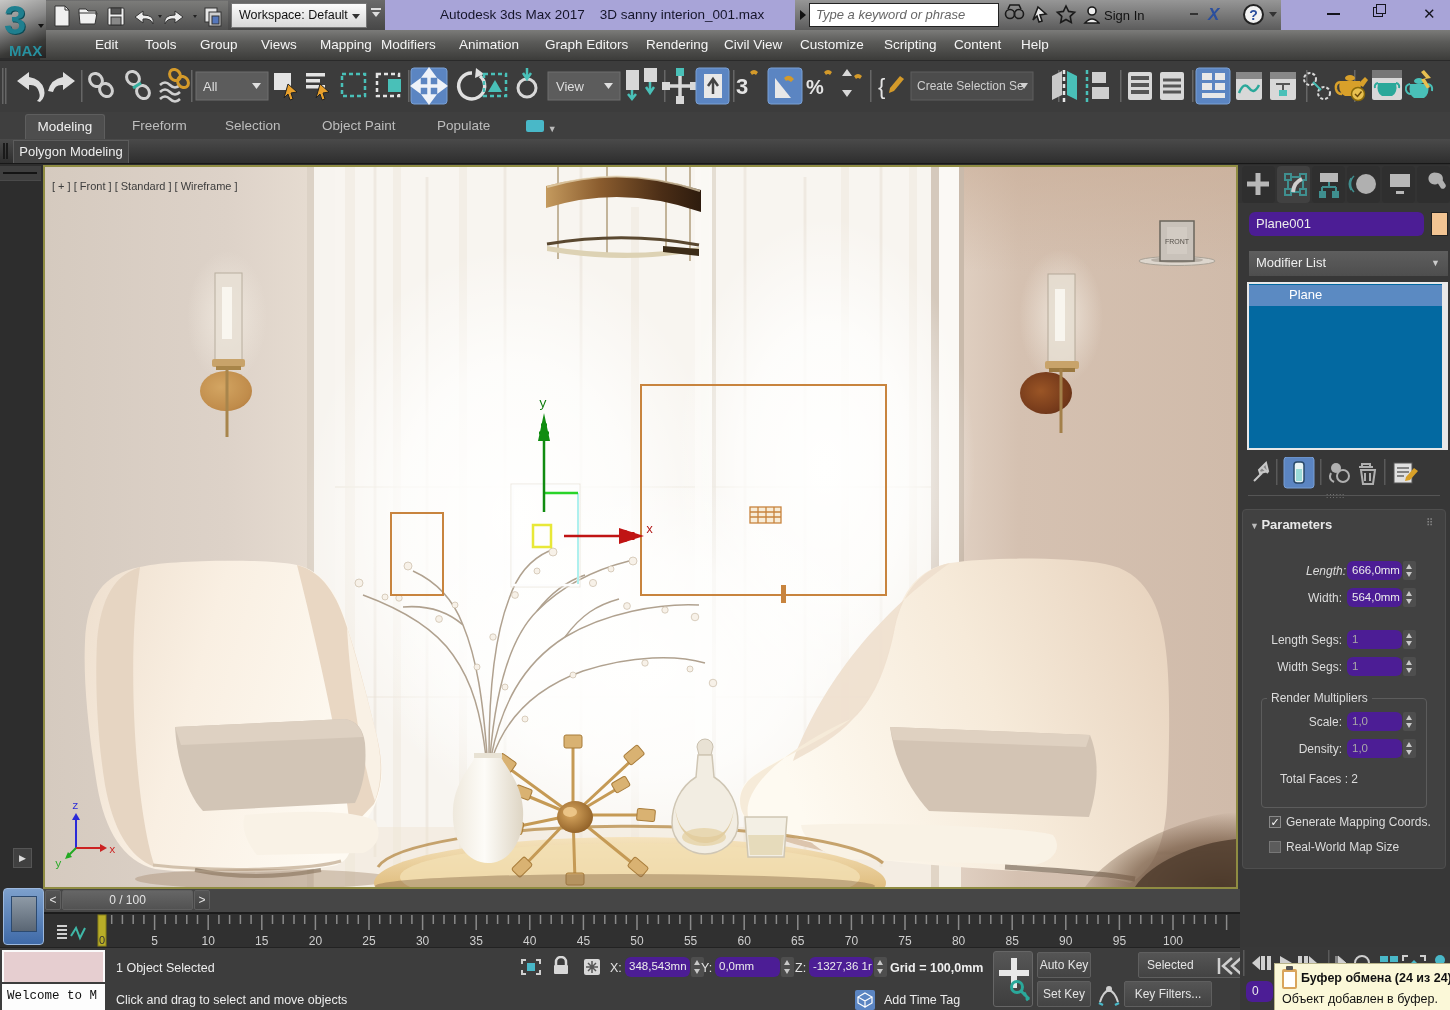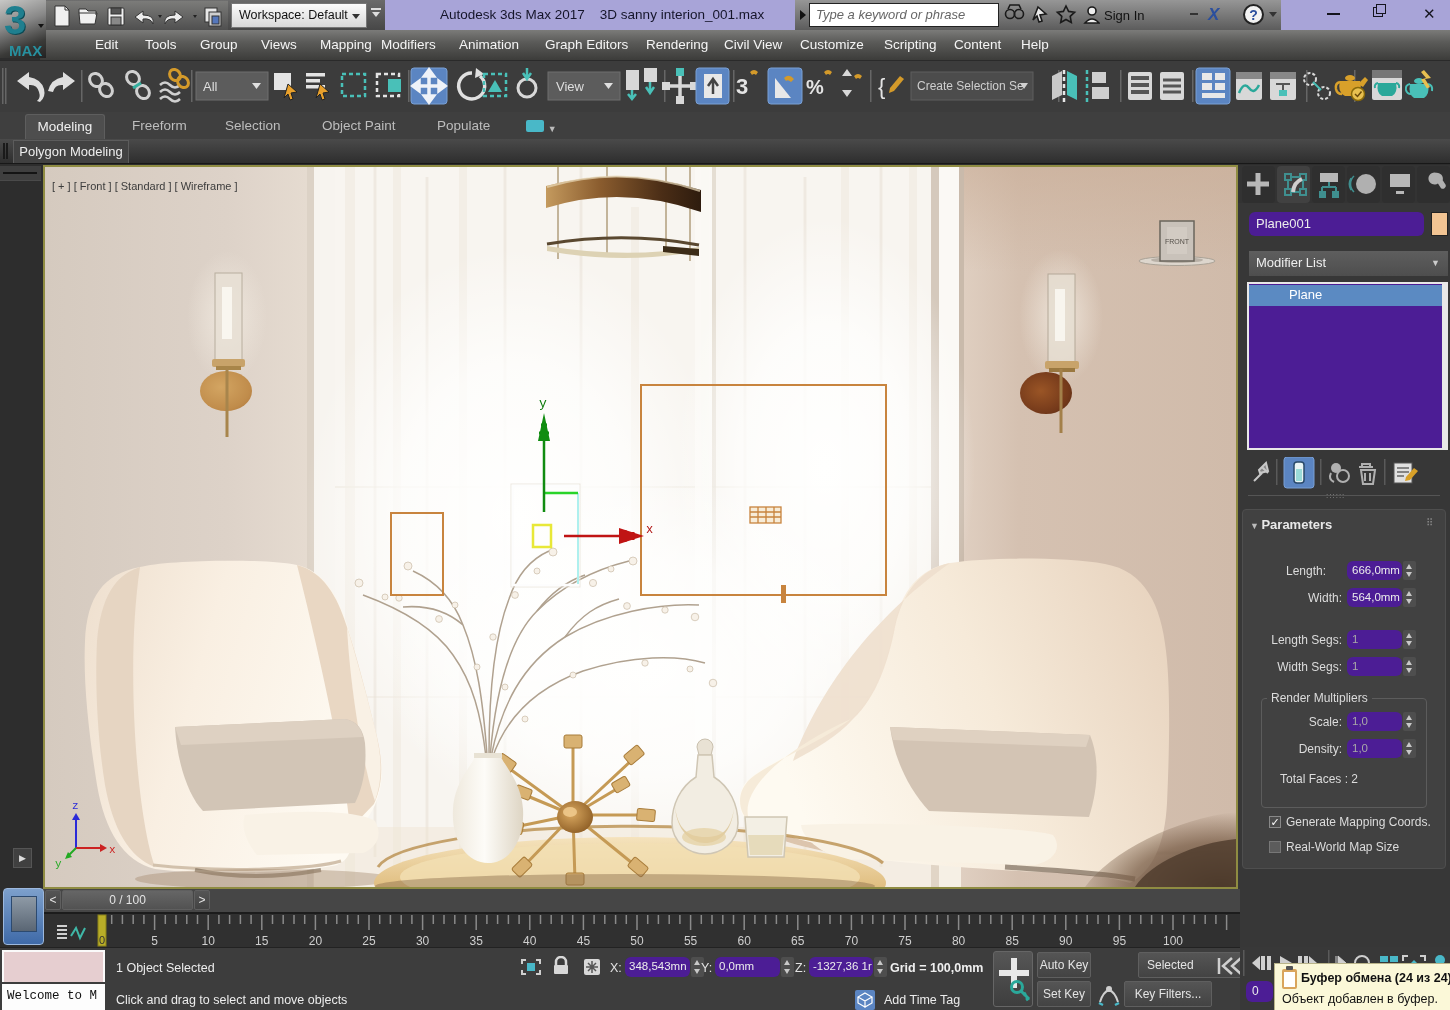--- a/index.html
+++ b/index.html
@@ -645,21 +645,21 @@
       <rect x="152" y="9" width="20" height="13" fill="#b8b8b8"></rect>
         <rect x="158" y="26" width="8" height="3" fill="#b8b8b8"></rect>
       <path d="M196,8 a6,6 0 1 0 4,10 l4,4 a3,3 0 0 0 4,-4 l-4,-4 a6,6 0 0 0 -8,-6 z" fill="#b0b0b0" transform="rotate(12 198 18)"></path>
     </svg>
 
     <div class="fld" style="left:11px;top:47px;width:175px;height:24px;line-height:23px;padding-left:7px;font-size:13px;">Plane001</div>
     <div class="abs" style="left:193px;top:47px;width:17px;height:24px;background:#f2c493;border:1px solid #222;"></div>
 
     <div class="abs" style="left:11px;top:86px;width:199px;height:25px;background:linear-gradient(#5e5e5e,#4e4e4e);color:#efefef;font-size:13px;line-height:24px;padding-left:7px;">Modifier List<span style="position:absolute;right:8px;font-size:9px;color:#ccc;">▼</span></div>
 
-    <div class="abs" style="left:9px;top:117px;width:201px;height:168px;background:#4c1d95;border:2px solid #e8e8e8;">
+    <div class="abs" style="left:9px;top:117px;width:201px;height:168px;background:#0369a1;border:2px solid #e8e8e8;">
       <div class="abs" style="left:0;top:1px;width:197px;height:21px;background:#5b8ac2;color:#fff;font-size:13px;line-height:20px;padding-left:40px;">Plane</div>
         <div class="abs" style="left:193px;top:0;width:4px;height:164px;background:#e8e8e8;"></div>
     </div>
 
     <svg class="abs" style="left:8px;top:292px" width="200" height="32" viewBox="0 0 200 32">
       <path d="M8,24 l8,-8 m0,-6 l6,6 m-9,-3 l7,-7 2,8 -8,2 z" stroke="#c8c8c8" stroke-width="2" fill="#888"></path>
       <rect x="30" y="2" width="1.5" height="26" fill="#5a5a5a"></rect>
       <rect x="38" y="0" width="30" height="31" rx="3" fill="#5b85c2" stroke="#7aa0d4"></rect>
       <rect x="48" y="5" width="10" height="21" rx="3" fill="#e8f4f4" stroke="#2a4a6a" stroke-width="1.5"></rect>
       <rect x="50" y="12" width="6" height="12" fill="#9adbd8"></rect>
@@ -675,21 +675,21 @@
       <rect x="148" y="6" width="18" height="20" fill="#e0e0e0" stroke="#555"></rect>
         <path d="M151,11 h12 M151,15 h12 M151,19 h7" stroke="#666" stroke-width="1.5"></path>
       <path d="M160,20 l8,-9 4,3 -8,9 -5,1 z" fill="#d8a028"></path>
     </svg>
     <div class="abs" style="left:10px;top:330px;width:192px;height:1px;background:#555;"></div>
     <div class="abs" style="left:88px;top:326px;color:#999;font-size:8px;letter-spacing:1px;">::::::</div>
 
     <div class="abs" style="left:4px;top:344px;width:204px;height:360px;background:#414141;border:1px solid #4e4e4e;border-radius:4px;"></div>
     <div class="abs" style="left:12px;top:352px;color:#e8e8e8;font-size:13px;font-weight:bold;"><span style="font-size:9px;color:#bbb;">▼ </span> Parameters</div>
     <div class="abs" style="left:188px;top:352px;color:#888;font-size:10px;">⠿</div>
-    <div class="lbl" style="left:16px;top:399px;width:104px;text-align:center;">Length:</div>
+    <div class="lbl" style="left:4px;top:399px;width:104px;text-align:right;font-style:italic;">Length:</div>
     <div class="fld" style="left:109px;top:396px;width:55px;height:19px;line-height:18px;padding-left:5px;font-size:11.5px;">666,0mm</div>
       <div class="spinner" style="left:165px;top:396px;"></div>
     <div class="lbl" style="left:0;top:426px;width:104px;text-align:right;">Width:</div>
     <div class="fld" style="left:109px;top:423px;width:55px;height:19px;line-height:18px;padding-left:5px;font-size:11.5px;">564,0mm</div>
       <div class="spinner" style="left:165px;top:423px;"></div>
     <div class="lbl" style="left:0;top:468px;width:104px;text-align:right;">Length Segs:</div>
     <div class="fld" style="left:109px;top:465px;width:55px;height:19px;line-height:18px;padding-left:5px;font-size:11.5px;color:#a8a8a8;">1</div>
       <div class="spinner" style="left:165px;top:465px;"></div>
     <div class="lbl" style="left:0;top:495px;width:104px;text-align:right;">Width Segs:</div>
     <div class="fld" style="left:109px;top:492px;width:55px;height:19px;line-height:18px;padding-left:5px;font-size:11.5px;color:#a8a8a8;">1</div>

